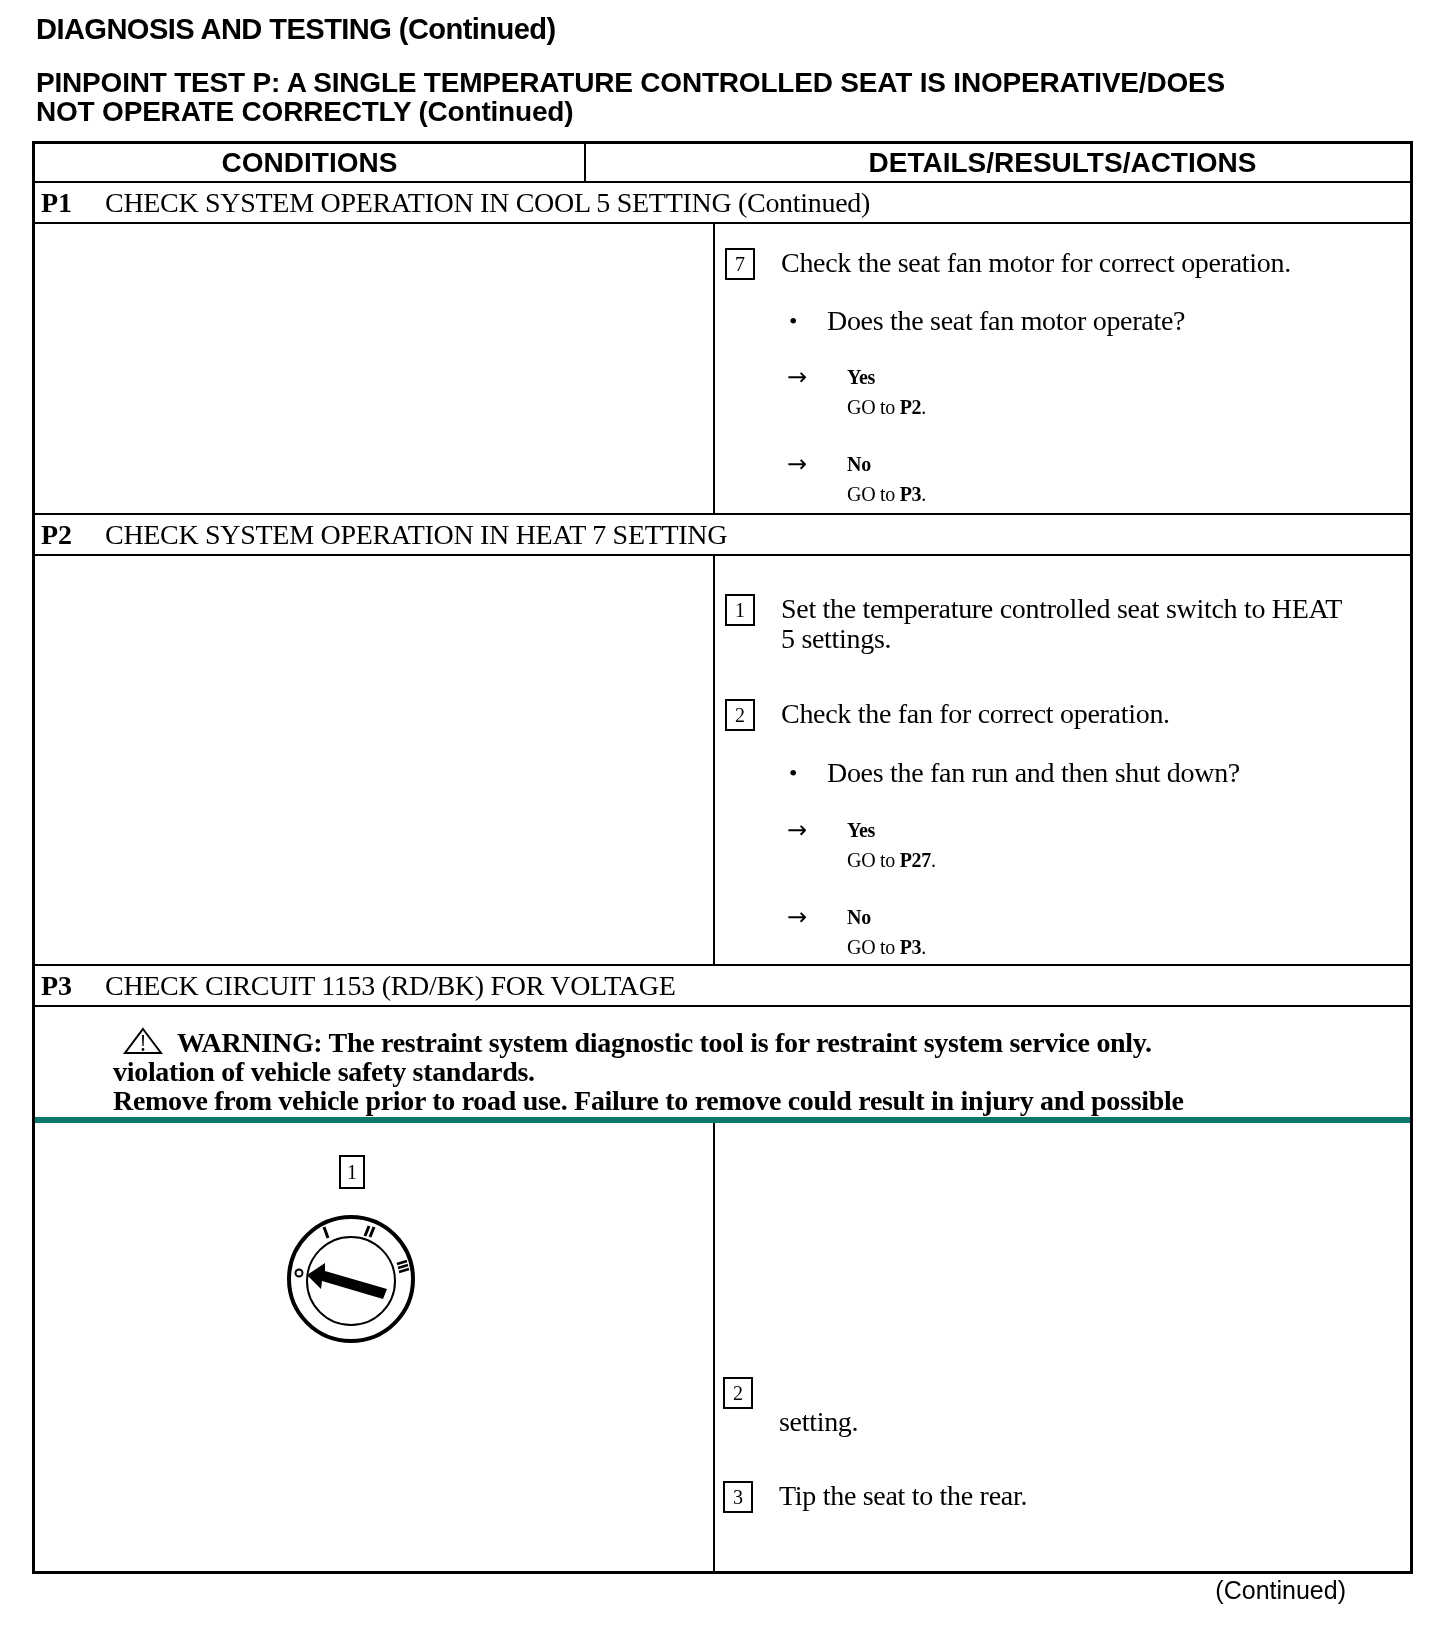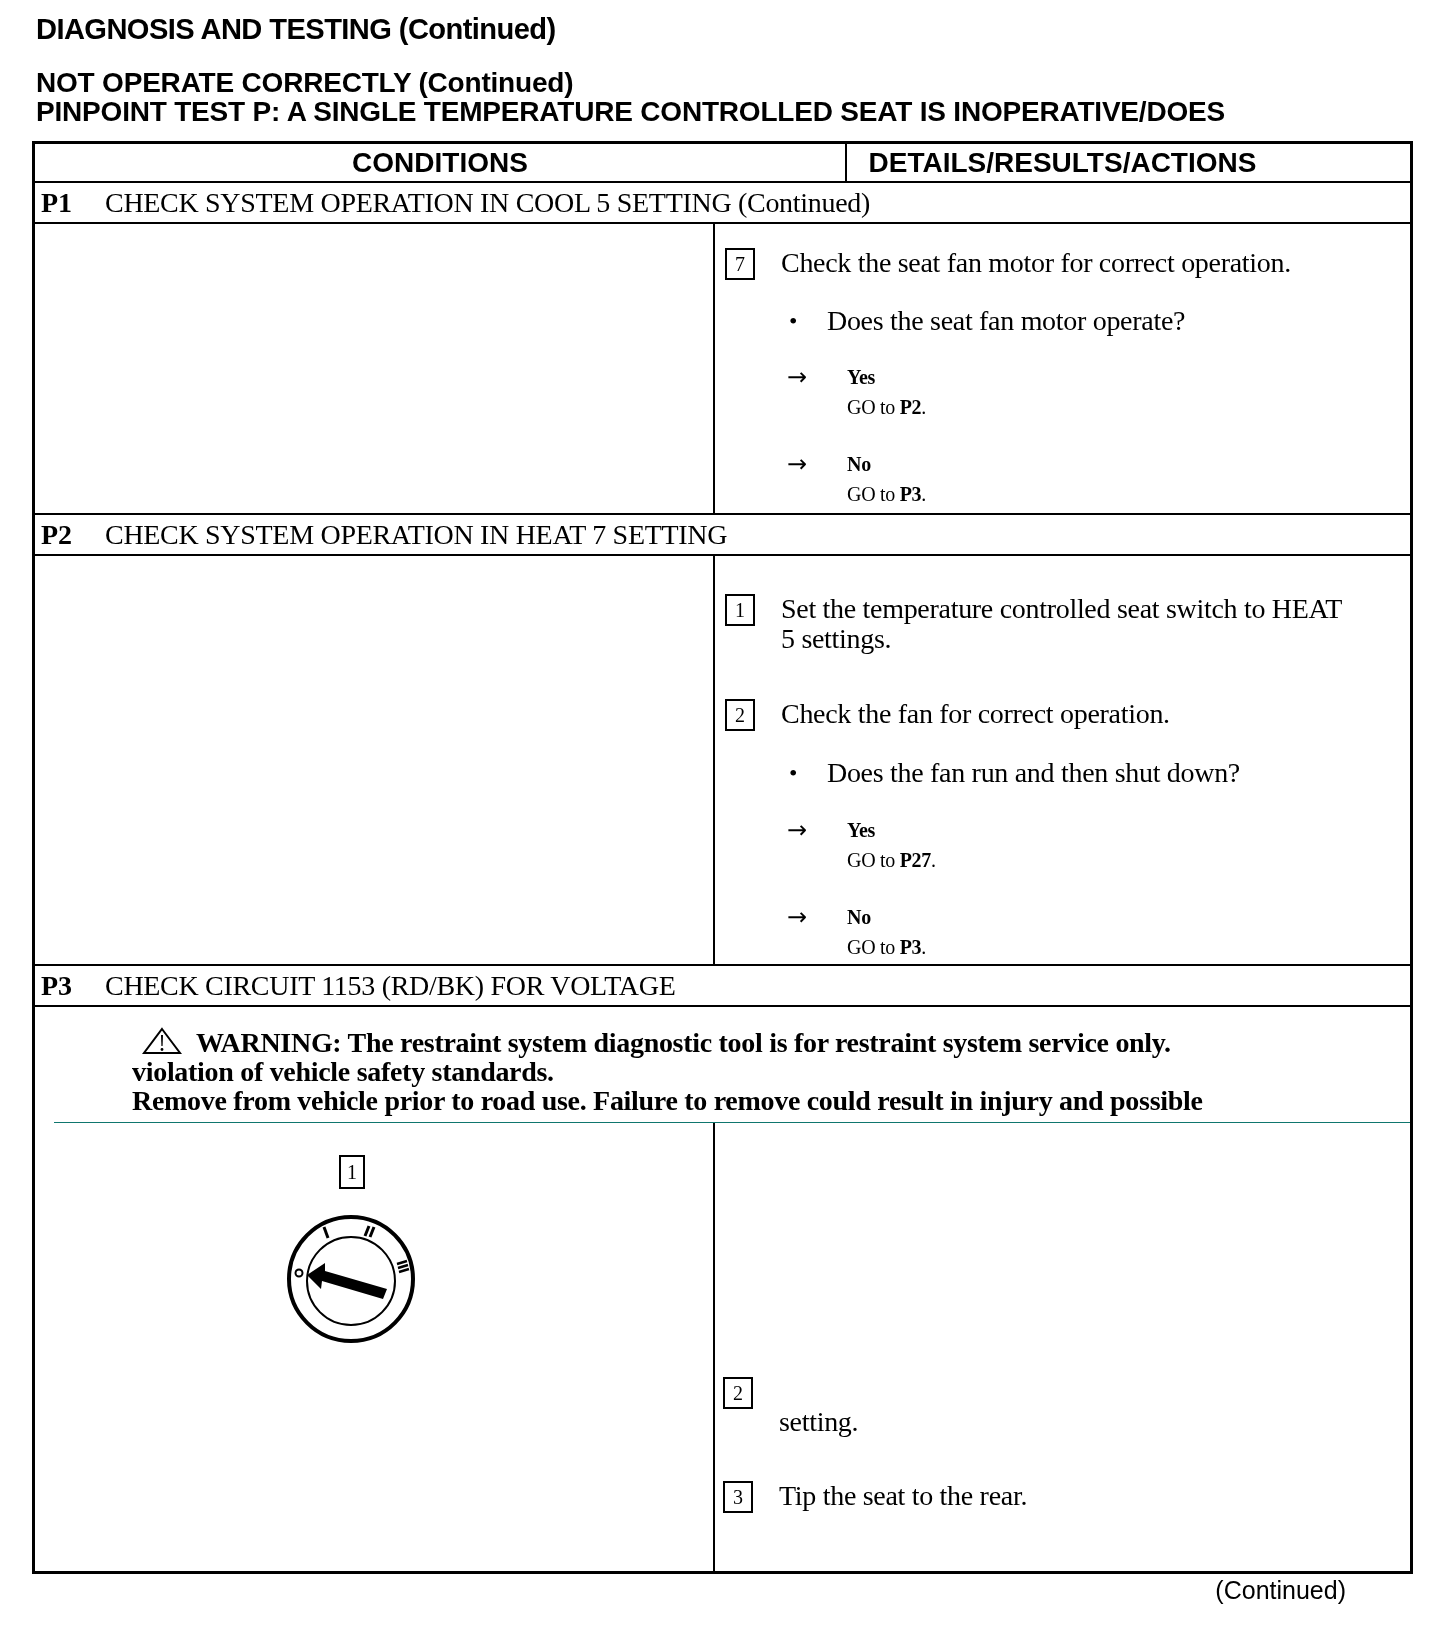--- a/index.html
+++ b/index.html
@@ -21,21 +21,21 @@
   .table {
     position: absolute; left: 32px; top: 141px; width: 1381px; height: 1433px;
     border: 3px solid #000;
   }
   .hdr-row {
     position: absolute; left: 0; right: 0; top: 0; height: 39px;
     border-bottom: 2px solid #000;
     font-family: "Liberation Sans", sans-serif; font-weight: bold; font-size: 28px;
   }
   .hdr-cell { position: absolute; top: 0; height: 37px; line-height: 38px; text-align: center; }
-  .hdr-left { left: 0; width: 812px; border-right: 2px solid #000; }
+  .hdr-left { left: 0; width: 551px; border-right: 2px solid #000; }
   .hdr-right { left: 680px; right: 0; }
 
   .step-row {
     position: absolute; left: 0; right: 0; height: 41px;
     border-bottom: 2px solid #000; font-size: 28px; line-height: 40px; white-space: nowrap; padding-left: 32px;
   }
   .step-row .sid { position: absolute; left: 6px; font-weight: bold; }
   .step-row .stitle { position: absolute; left: 70px; letter-spacing: -0.3px; }
 
   .body-row { position: absolute; left: 0; right: 0; border-bottom: 2px solid #000; }
@@ -46,43 +46,43 @@
     position: absolute; width: 30px; height: 32px; border: 2px solid #000;
     font-size: 20px; line-height: 28px; text-align: center; background: #fff;
   }
   .txt { position: absolute; font-size: 28px; line-height: 30px; letter-spacing: -0.3px; white-space: nowrap; }
   .bullet { position: absolute; font-size: 24px; line-height: 30px; }
   .arrow { position: absolute; font-size: 24px; line-height: 30px; font-family: "DejaVu Sans", sans-serif; }
   .ans { position: absolute; font-size: 20px; line-height: 30px; white-space: nowrap; letter-spacing: -0.3px; }
   .ans b { font-weight: bold; }
 
   .warning-row {
-    position: absolute; left: 0; right: 0; top: 863px; height: 116px; border-bottom: 1px solid #0f766e; margin-left: 19px;
+    position: absolute; left: 0; right: 0; top: 863px; height: 116px; border-bottom: 6px solid #0f766e;
   }
   .warning-text {
     position: absolute; left: 78px; top: 20px; width: 1220px;
     font-weight: bold; font-size: 28px; line-height: 29px; letter-spacing: -0.3px;
   }
   .warning-text .wl { display: block; white-space: nowrap; }
   .warn-icon { display: inline-block; width: 40px; height: 28px; vertical-align: -3px; margin-right: 14px; margin-left: 10px; }
 
   .footer-continued {
     position: absolute; right: 110px; top: 1576px;
     font-family: "Liberation Sans", sans-serif; font-size: 25px;
   }
   .figure { position: absolute; left: 240px; top: 26px; width: 180px; height: 200px; }
 </style>
 </head>
 <body>
 
 <div class="page-title">DIAGNOSIS AND TESTING (Continued)</div>
 
 <div class="test-title">
+  <span class="line">PINPOINT TEST P: A SINGLE TEMPERATURE CONTROLLED SEAT IS INOPERATIVE/DOES</span>
   <span class="line">NOT OPERATE CORRECTLY (Continued)</span>
-  <span class="line">PINPOINT TEST P: A SINGLE TEMPERATURE CONTROLLED SEAT IS INOPERATIVE/DOES</span>
 </div>
 
 <div class="table">
 
   <div class="hdr-row">
     <div class="hdr-cell hdr-left">CONDITIONS</div>
     <div class="hdr-cell hdr-right">DETAILS/RESULTS/ACTIONS</div>
   </div>
 
   <div class="step-row" style="top:39px;">

